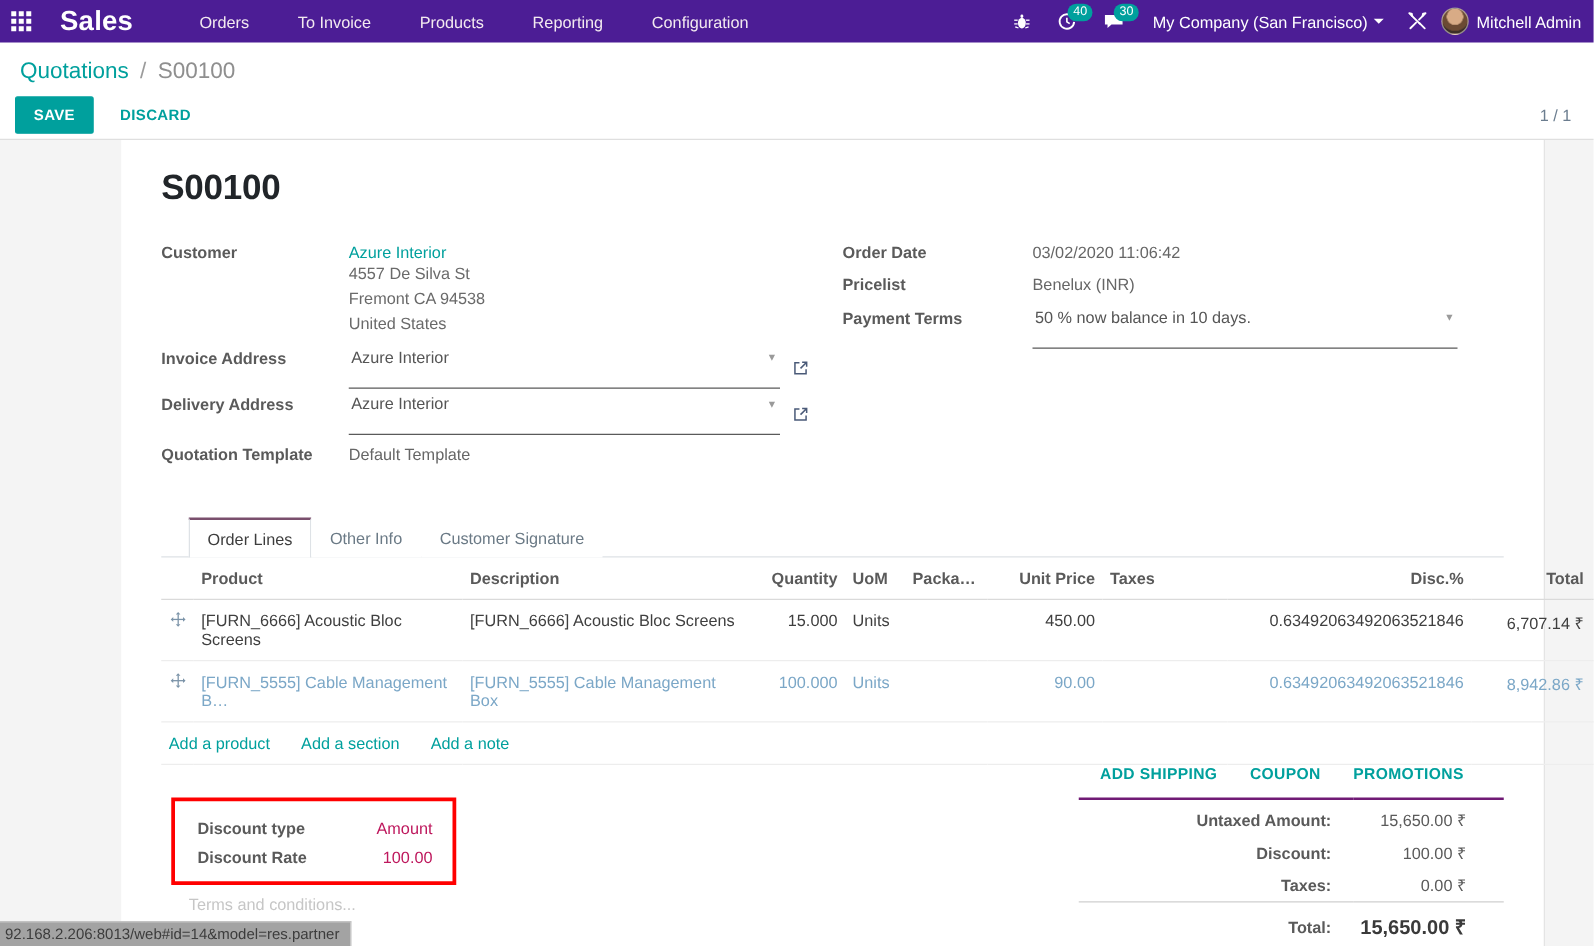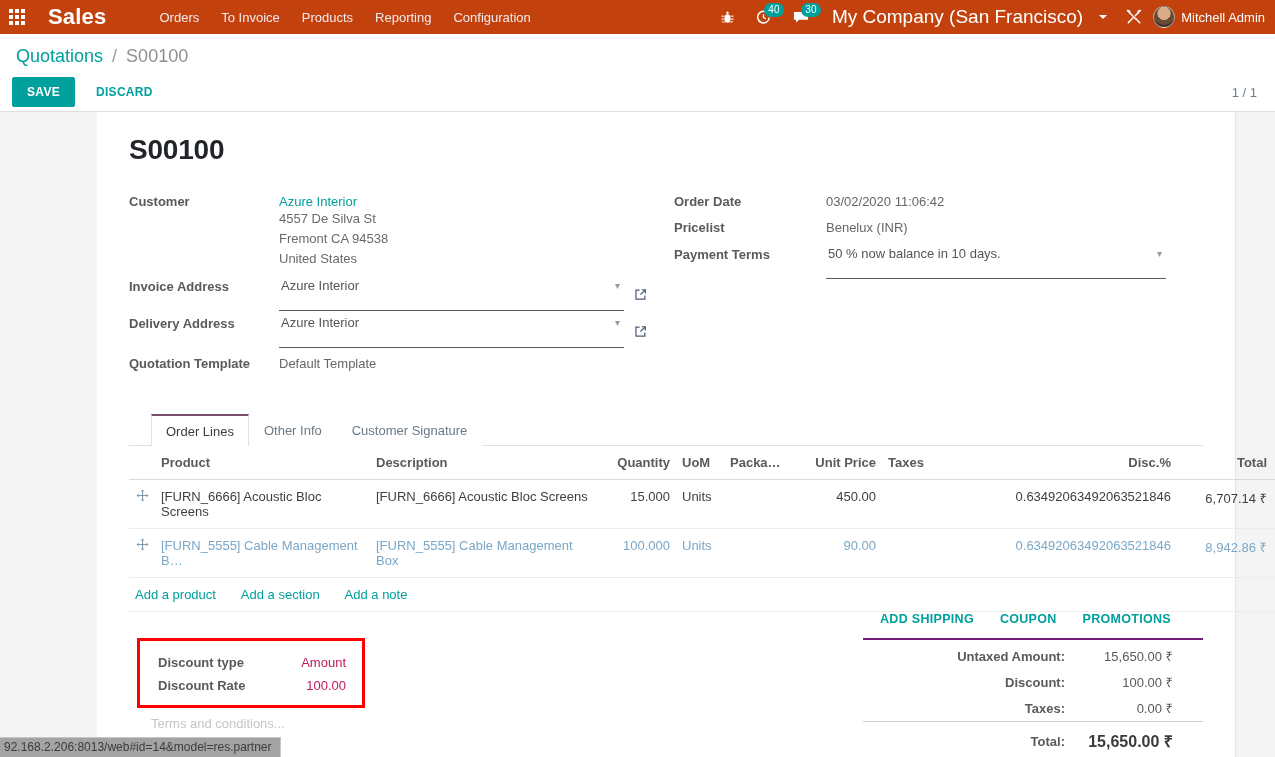--- a/index.html
+++ b/index.html
@@ -9,21 +9,21 @@
     overflow: hidden;
     background: #ffffff;
     font-family: "Liberation Sans", sans-serif;
     font-size: 13px;
     color: #4c4c4c;
   }
 
   
   .navbar {
     height: 34px;
-    background: #c2410c;
+    background: #4c1d95;
     display: flex;
     align-items: center;
     color: #ffffff;
     padding: 0 6px 0 0;
     position: relative;
   }
   .apps-grid {
     width: 34px; height: 34px;
     display: flex; align-items: center; justify-content: center;
     cursor: pointer;
@@ -37,21 +37,21 @@
   .apps-grid .dots i { background: #ffffff; display: block; width: 4px; height: 4px; }
   .brand {
     font-size: 22px;
     font-weight: bold;
     color: #ffffff;
     margin: 0 12px 0 14px;
     letter-spacing: .2px;
     cursor: pointer;
     line-height: 1;
   }
-  .nav-menu { display: flex; align-items: center; gap: 0; margin-left: 30px; }
+  .nav-menu { display: flex; align-items: center; gap: 17px; margin-left: 30px; }
   .nav-menu a {
     color: #f3eaf0;
     text-decoration: none;
     font-size: 13px;
     padding: 8px 11px;
     white-space: nowrap;
     cursor: pointer;
   }
   .nav-right {
     margin-left: auto;
@@ -76,23 +76,23 @@
     font-size: 10px;
     line-height: 13px;
     height: 14px;
     min-width: 20px;
     padding: 0 4px;
     text-align: center;
     font-weight: normal;
   }
   .company-sel {
     color: #ffffff;
-    font-size: 19px;
+    font-size: 13px;
     padding: 0 8px 0 12px;
-    display: flex; align-items: center; gap: 16px;
+    display: flex; align-items: center; gap: 5px;
     cursor: pointer; white-space: nowrap;
   }
   .caret { width: 0;height: 0;border-left: 4px solid transparent;border-right: 4px solid transparent;border-top: 4px solid currentColor; display:inline-block; }
   .avatar {
     width: 22px; height: 22px; border-radius: 50%;
     background: radial-gradient(circle at 50% 32%, #d8ab86 0 38%, #6b4a33 40% 66%, #3c2f28 68% 100%);
     border: 1px solid rgba(255,255,255,.45);
     margin-right: 6px; flex: none;
   }
   .user-name { font-size: 13px; color: #fff; white-space: nowrap; padding-right: 2px; cursor: pointer; }

